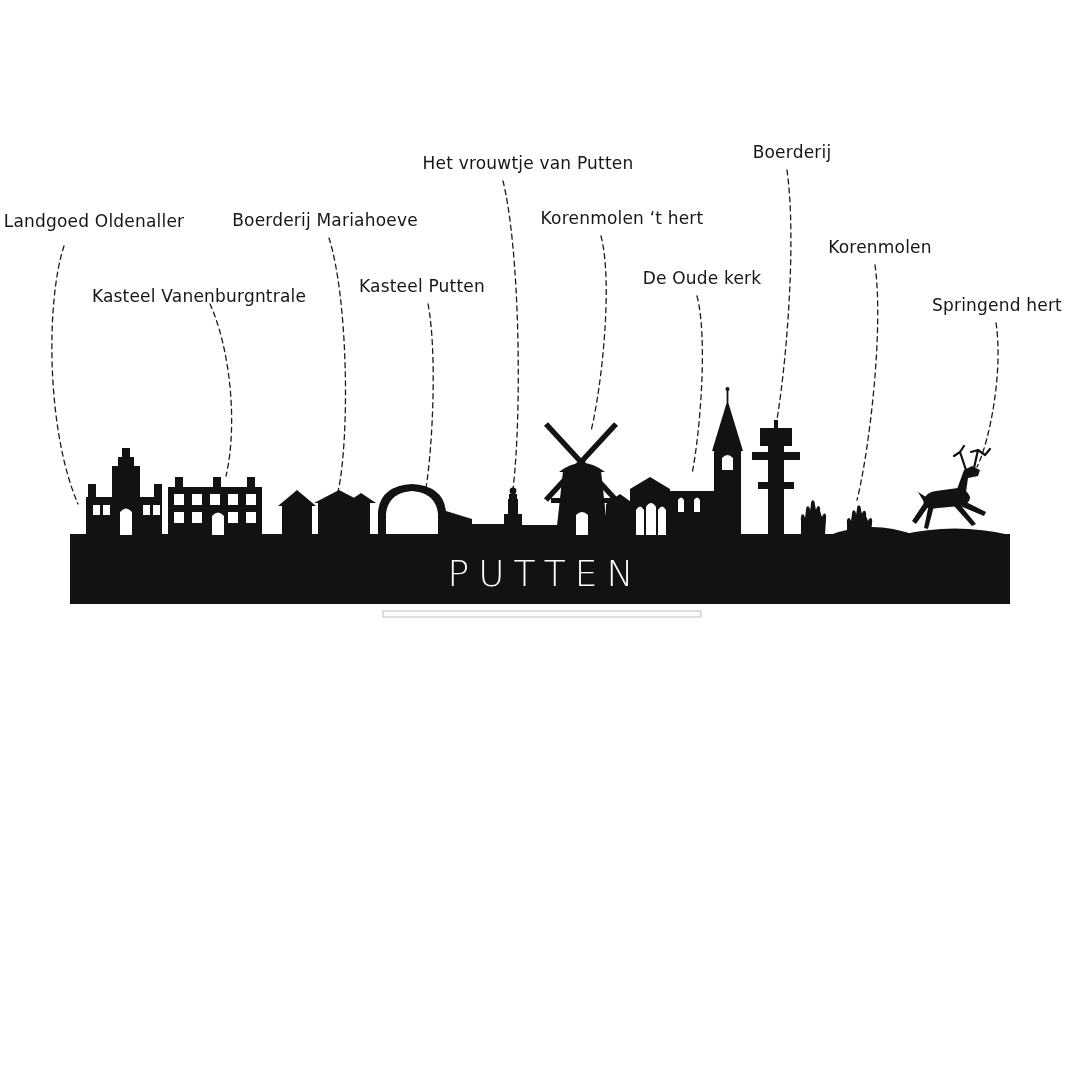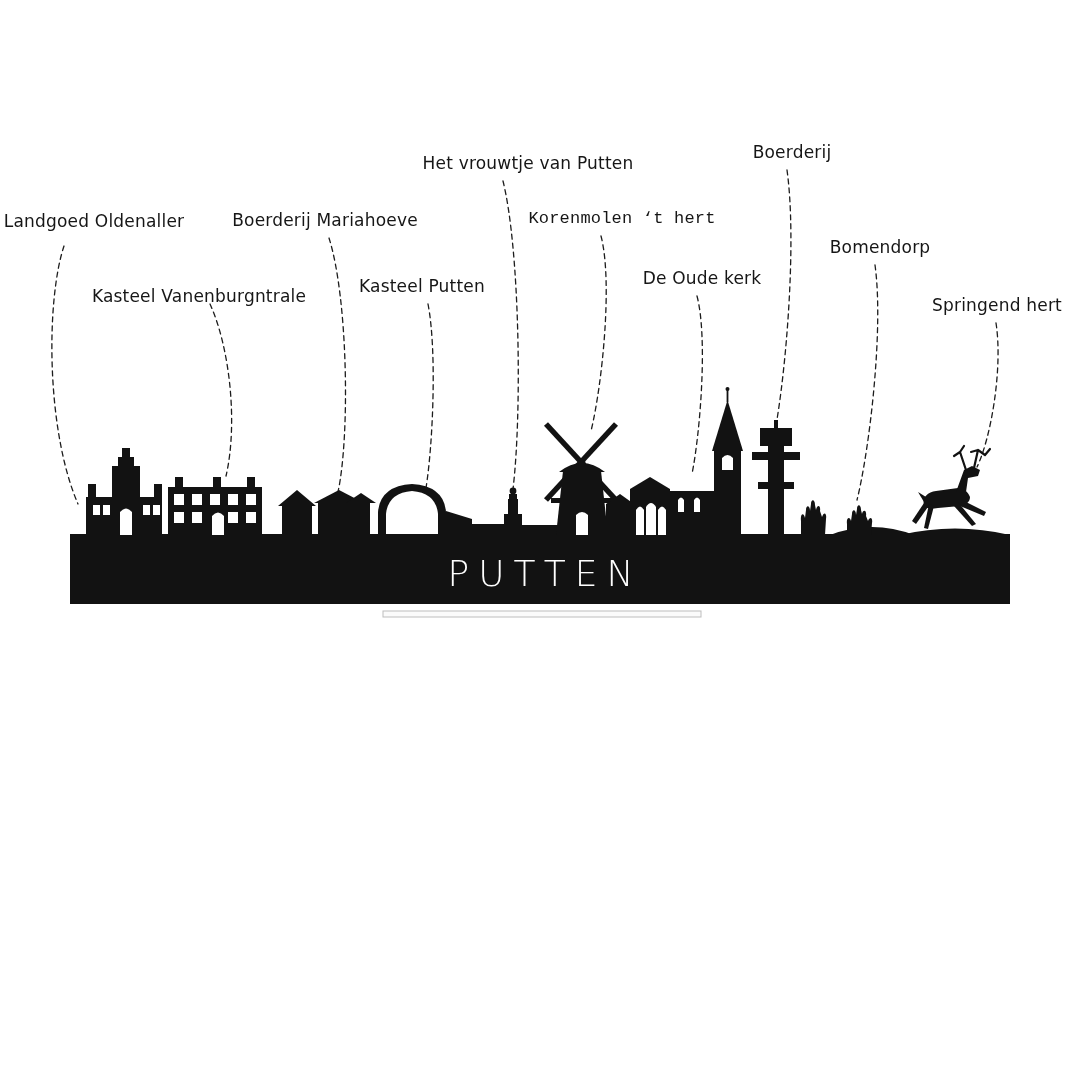--- a/index.html
+++ b/index.html
@@ -29,24 +29,24 @@
 </head>
 <body>
 
 <div class="canvas">
 
   <div class="label" style="left:94px;  top:221px;">Landgoed Oldenaller</div>
   <div class="label" style="left:199px; top:296px;">Kasteel Vanenburgntrale</div>
   <div class="label" style="left:325px; top:220px;">Boerderij Mariahoeve</div>
   <div class="label" style="left:422px; top:286px;">Kasteel Putten</div>
   <div class="label" style="left:528px; top:163px;">Het vrouwtje van Putten</div>
-  <div class="label" style="left:622px; top:218px;font-family:Liberation Mono, monospace;">Korenmolen ‘t hert</div>
+  <div class="label" style="left:622px; top:218px;">Korenmolen ‘t hert</div>
   <div class="label" style="left:702px; top:278px;">De Oude kerk</div>
   <div class="label" style="left:792px; top:152px;">Boerderij</div>
-  <div class="label" style="left:880px; top:247px;">Bomendorp</div>
+  <div class="label" style="left:880px; top:247px;">Korenmolen</div>
   <div class="label" style="left:997px; top:305px;">Springend hert</div>
 
   <svg class="skyline-svg" viewBox="0 0 1080 1080">
 
     <g>
       <path class="leader" d="M64,246 C46,300 46,430 78,504"></path>
       <path class="leader" d="M210,304 C230,348 238,424 226,476"></path>
       <path class="leader" d="M329,238 C348,298 350,436 338,492"></path>
       <path class="leader" d="M428,304 C437,350 433,444 426,488"></path>
       <path class="leader" d="M503,181 C520,250 522,414 513,489"></path>

